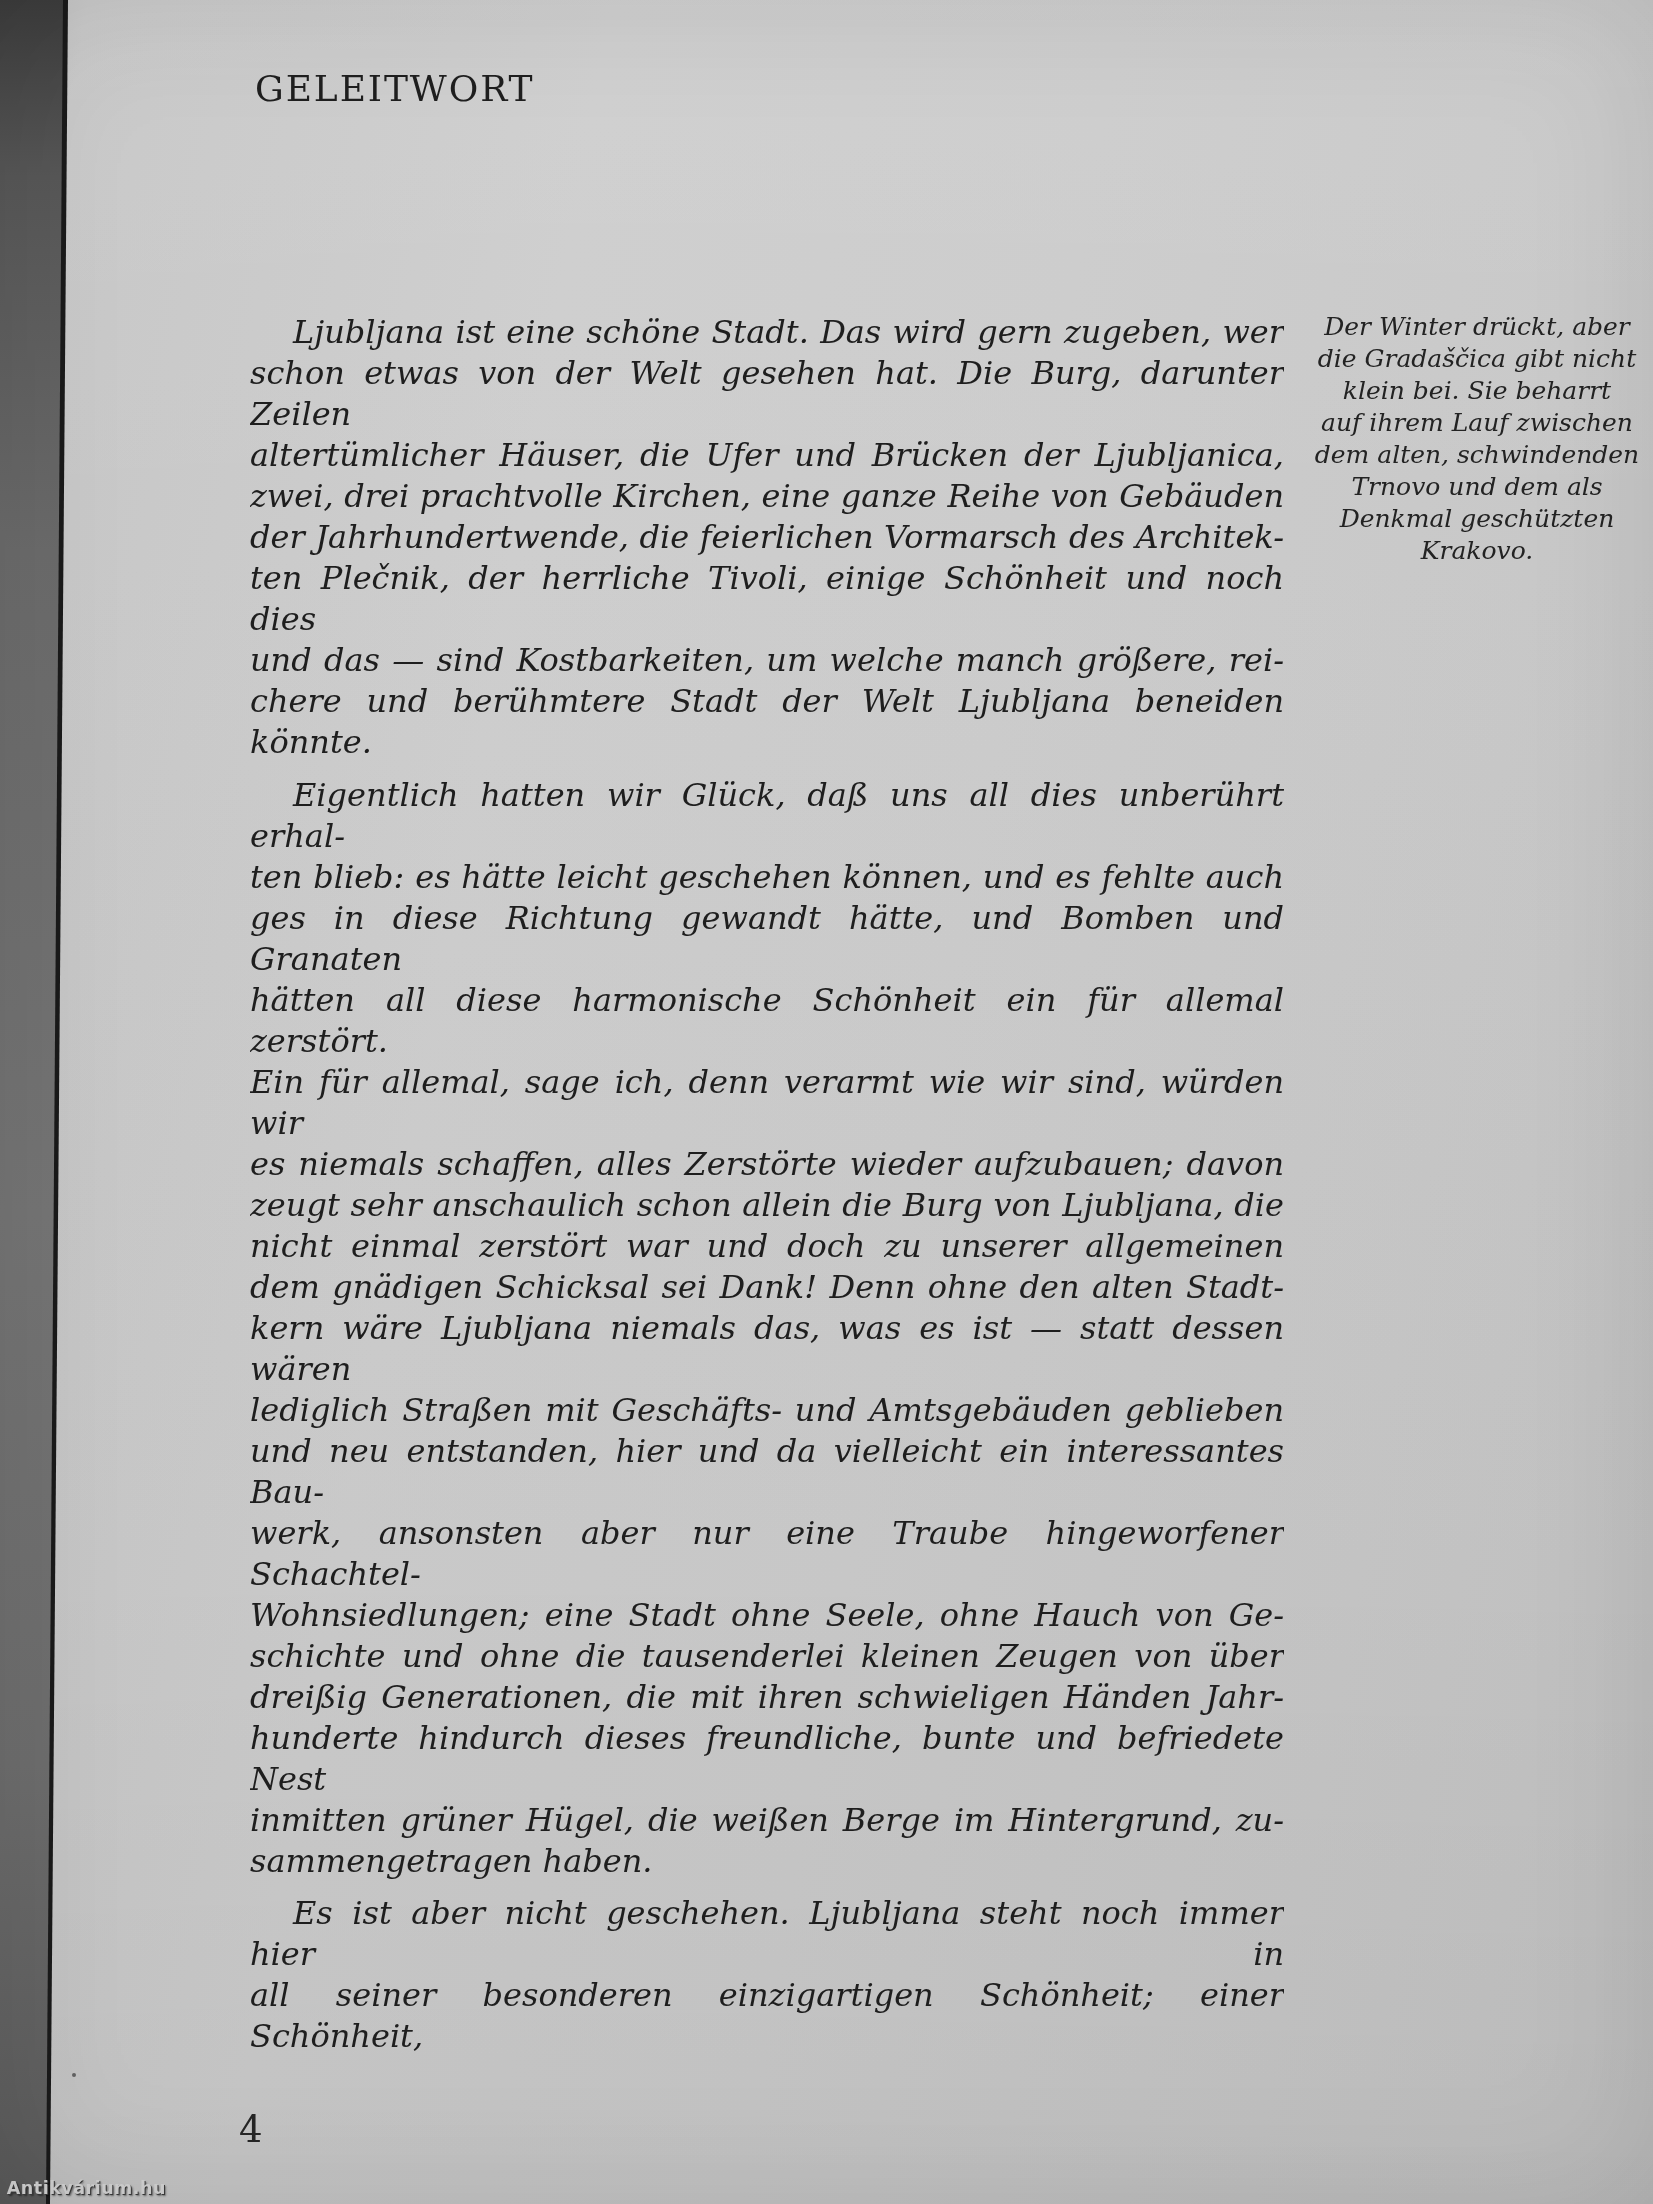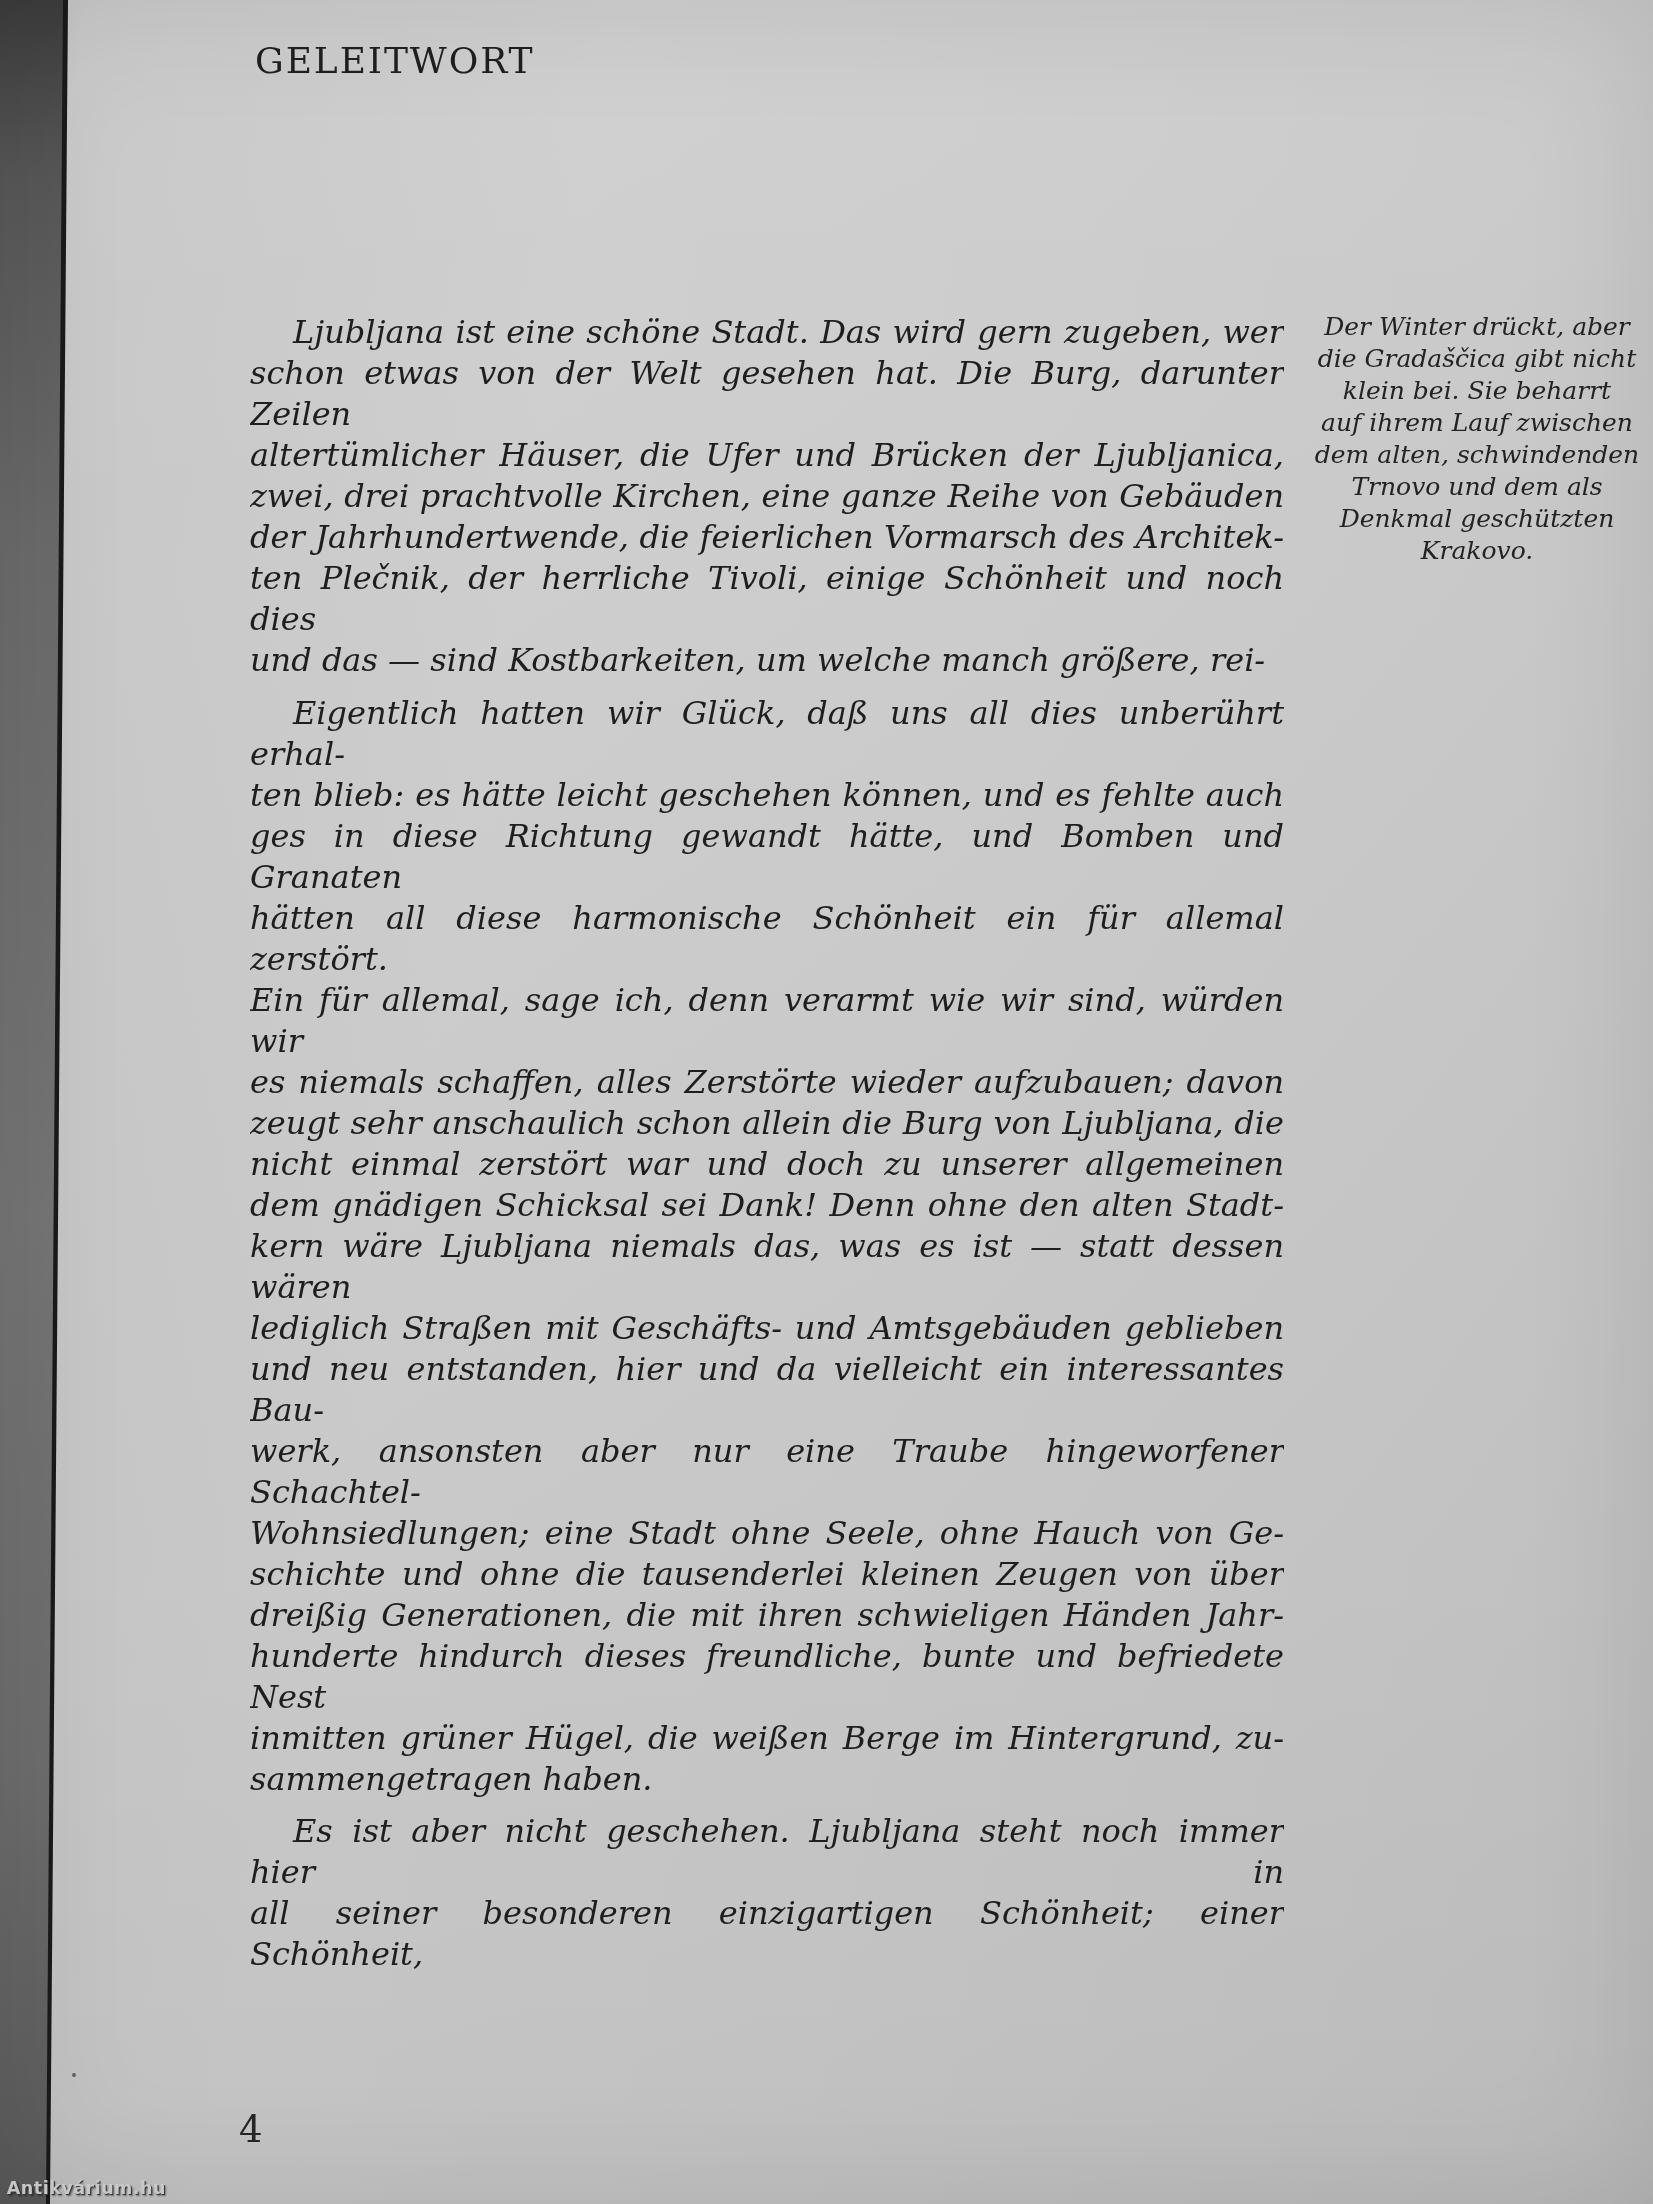--- a/index.html
+++ b/index.html
@@ -41,21 +41,21 @@
     position: absolute;
     left: 0; top: 0;
     width: 70px; height: 100%;
     clip-path: polygon(63px 0, 68px 0, 50px 100%, 46px 100%);
     background: #1a1a1a;
   }
   
   .title {
     position: absolute;
     left: 255px;
-    top: 40px;
+    top: 68px;
     margin: 0;
     font-size: 36px;
     font-weight: 400;
     letter-spacing: 1.9px;
     color: #1f1f1f;
   }
   
   .body-text {
     position: absolute;
     left: 250px;
@@ -131,20 +131,21 @@
 
   <div class="body-text">
     <div class="para">
         <div class="line">Ljubljana ist eine schöne Stadt. Das wird gern zugeben, wer</div>
         <div class="line">schon etwas von der Welt gesehen hat. Die Burg, darunter Zeilen</div>
         <div class="line">altertümlicher Häuser, die Ufer und Brücken der Ljubljanica,</div>
         <div class="line">zwei, drei prachtvolle Kirchen, eine ganze Reihe von Gebäuden</div>
         <div class="line">der Jahrhundertwende, die feierlichen Vormarsch des Architek-</div>
         <div class="line">ten Plečnik, der herrliche Tivoli, einige Schönheit und noch dies</div>
         <div class="line">und das — sind Kostbarkeiten, um welche manch größere, rei-</div>
+        <div class="line">chere und berühmtere Stadt der Welt Ljubljana beneiden könnte.</div>
       </div>
     <div class="para">
         <div class="line">Eigentlich hatten wir Glück, daß uns all dies unberührt erhal-</div>
         <div class="line">ten blieb: es hätte leicht geschehen können, und es fehlte auch</div>
         <div class="line">ges in diese Richtung gewandt hätte, und Bomben und Granaten</div>
         <div class="line">hätten all diese harmonische Schönheit ein für allemal zerstört.</div>
         <div class="line">Ein für allemal, sage ich, denn verarmt wie wir sind, würden wir</div>
         <div class="line">es niemals schaffen, alles Zerstörte wieder aufzubauen; davon</div>
         <div class="line">zeugt sehr anschaulich schon allein die Burg von Ljubljana, die</div>
         <div class="line">nicht einmal zerstört war und doch zu unserer allgemeinen</div>

